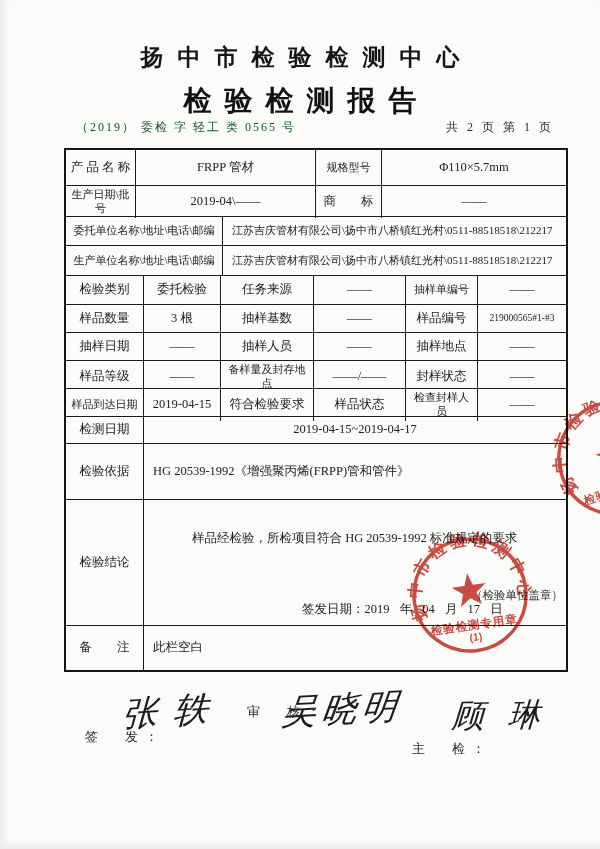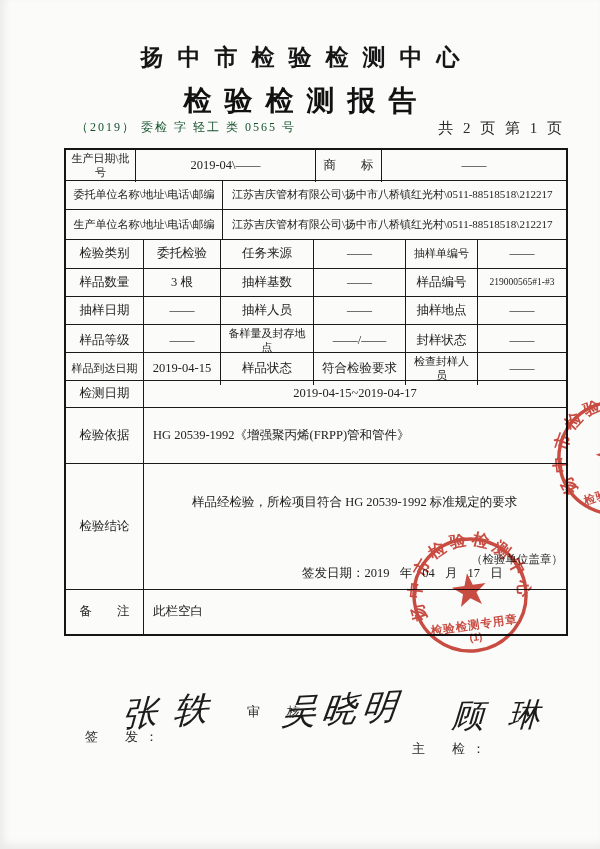--- a/index.html
+++ b/index.html
@@ -19,22 +19,22 @@
   .report-title {
     position:absolute; top:82px; left:0; width:600px;
     text-align:center; font-size:28px; font-weight:bold;
     letter-spacing:13px; text-indent:13px; color:#111;
   }
   .report-no {
     position:absolute; top:119px; left:76px;
     font-size:12px; letter-spacing:2px; color:#14532d;
   }
   .page-info {
-    position:absolute; top:119px; right:35px;
-    font-size:15px; letter-spacing:3px; color:#2a2a2a;margin-left:12px;
+    position:absolute; top:119px; right:46px;
+    font-size:12px; letter-spacing:3px; color:#2a2a2a;margin-left:12px;
   }
   .report-table {
     position:absolute; left:64px; top:148px; width:504px;
     border:2.5px solid #151515; background:transparent;
   }
   .t-row { display:grid; border-bottom:1.5px solid #1a1a1a; }
   .t-row:last-child { border-bottom:none; }
   .r-a { grid-template-columns:70px 180px 66px 1fr; }
   .r-b { grid-template-columns:157px 1fr; }
   .r-c { grid-template-columns:78px 77px 93px 92px 72px 1fr; }
@@ -80,20 +80,26 @@
 </head>
 <body>
 
 <div class="org-title">扬中市检验检测中心</div>
 <div class="report-title">检验检测报告</div>
 <div class="report-no">（2019） 委检 字 轻工 类 0565 号</div>
 <div class="page-info">共 2 页 第 1 页</div>
 
 <div class="report-table">
 
+  <div class="t-row r-a" style="height:36px">
+    <div class="cell">产 品 名 称</div>
+    <div class="cell">FRPP 管材</div>
+    <div class="cell small">规格型号</div>
+    <div class="cell">Φ110×5.7mm</div>
+  </div>
 
   <div class="t-row r-a" style="height:31px">
     <div class="cell small">生产日期\批号</div>
     <div class="cell">2019-04\——</div>
     <div class="cell">商　　标</div>
     <div class="cell">——</div>
   </div>
 
   <div class="t-row r-b" style="height:29px">
     <div class="cell small">委托单位名称\地址\电话\邮编</div>
@@ -137,22 +143,22 @@
     <div class="cell">——</div>
     <div class="cell small">备样量及封存地点</div>
     <div class="cell">——/——</div>
     <div class="cell">封样状态</div>
     <div class="cell">——</div>
   </div>
 
   <div class="t-row r-c" style="height:28px">
     <div class="cell small">样品到达日期</div>
     <div class="cell">2019-04-15</div>
+    <div class="cell">符合检验要求</div>
     <div class="cell">样品状态</div>
-    <div class="cell">符合检验要求</div>
     <div class="cell small">检查封样人员</div>
     <div class="cell">——</div>
   </div>
 
   <div class="t-row r-d" style="height:27px">
     <div class="cell">检测日期</div>
     <div class="cell">2019-04-15~2019-04-17</div>
   </div>
 
   <div class="t-row r-d" style="height:56px">

